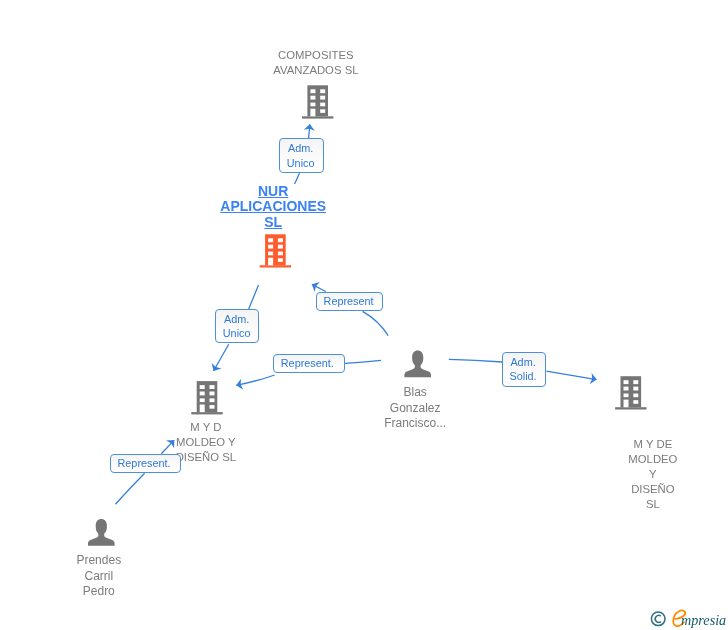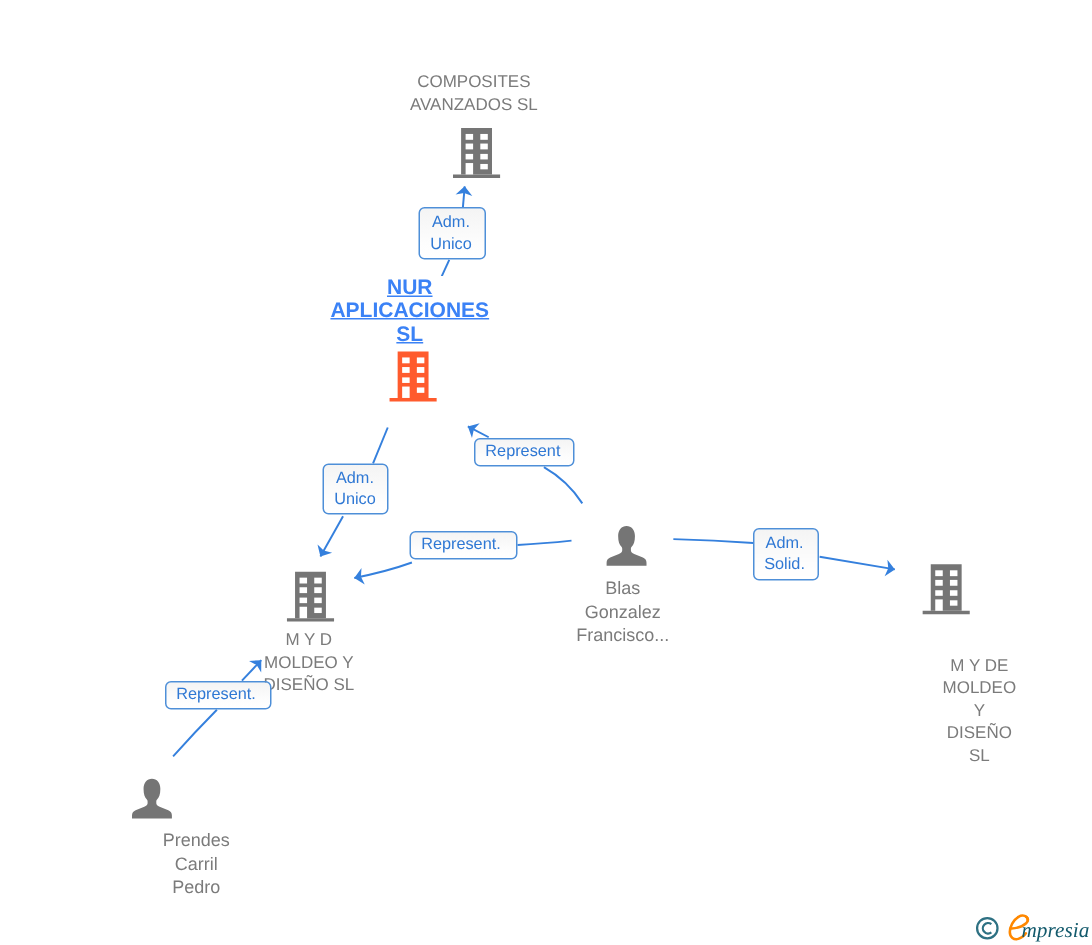--- a/index.html
+++ b/index.html
@@ -111,21 +111,21 @@
 SL</div>
     <div class="node-label" style="left: 205.9px; top: 419.5px; text-align: center;">M Y D
 MOLDEO Y
 DISEÑO SL</div>
     <div class="node-label" style="left: 628.9px; top: 437px; margin-left: 24px;">M Y DE
 MOLDEO Y
 DISEÑO SL</div>
     <div class="node-label big" style="left: 415.2px; top: 385px;">Blas
 Gonzalez
 Francisco...</div>
-    <div class="node-label big" style="left: 98.8px; top: 553px; margin-left: 32px;">Prendes
+    <div class="node-label big" style="left: 98.8px; top: 553px;">Prendes
 Carril
 Pedro</div>
   </div>
 <div class="layer" id="edgelabels">
     <div class="edge-label" style="left: 279.4px; top: 138.3px; width: 44.3px; height: 34.7px;">Adm.
 Unico</div>
     <div class="edge-label" style="left: 215.4px; top: 309.2px; width: 43.8px; height: 34.3px;">Adm.
 Unico</div>
     <div class="edge-label" style="left: 316.2px; top: 292.1px; width: 67.1px; height: 19.1px;">Represent</div>
     <div class="edge-label" style="left: 273.4px; top: 354px; width: 71.2px; height: 19.4px;">Represent.</div>

